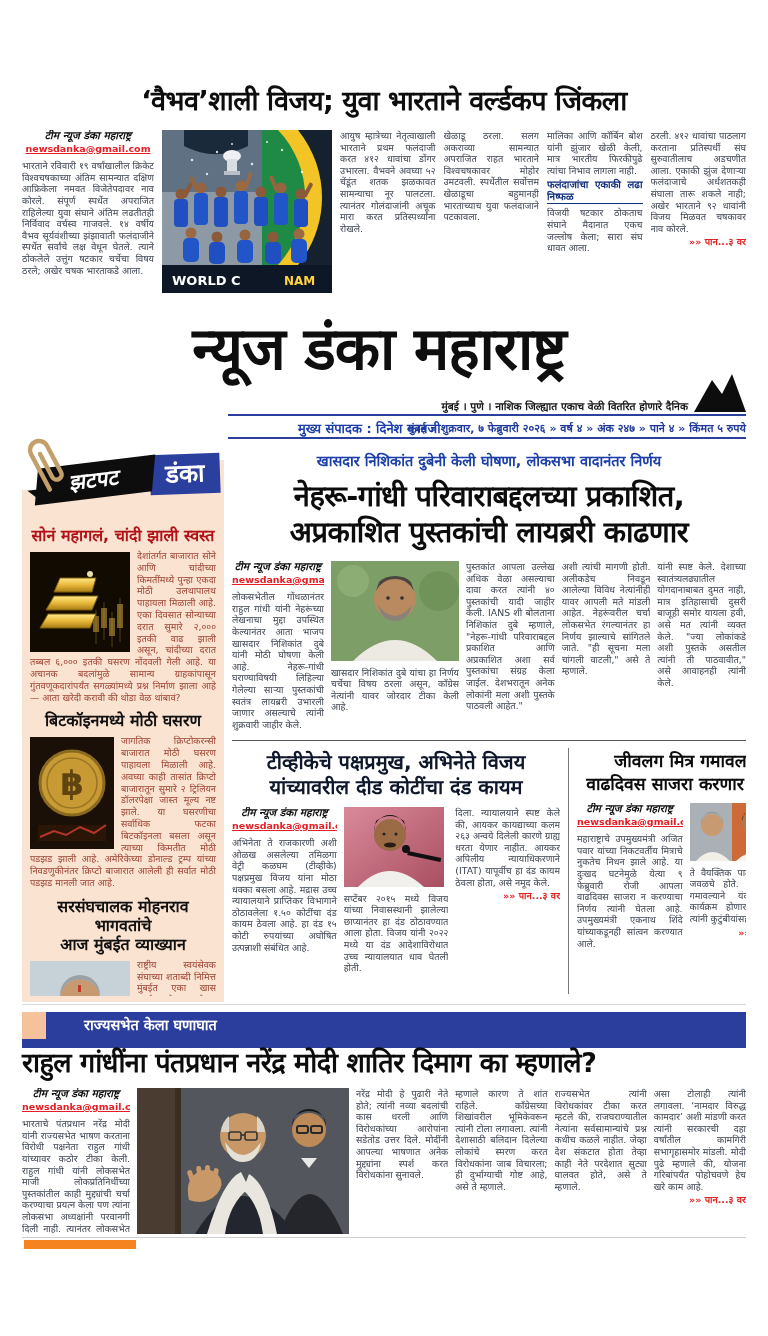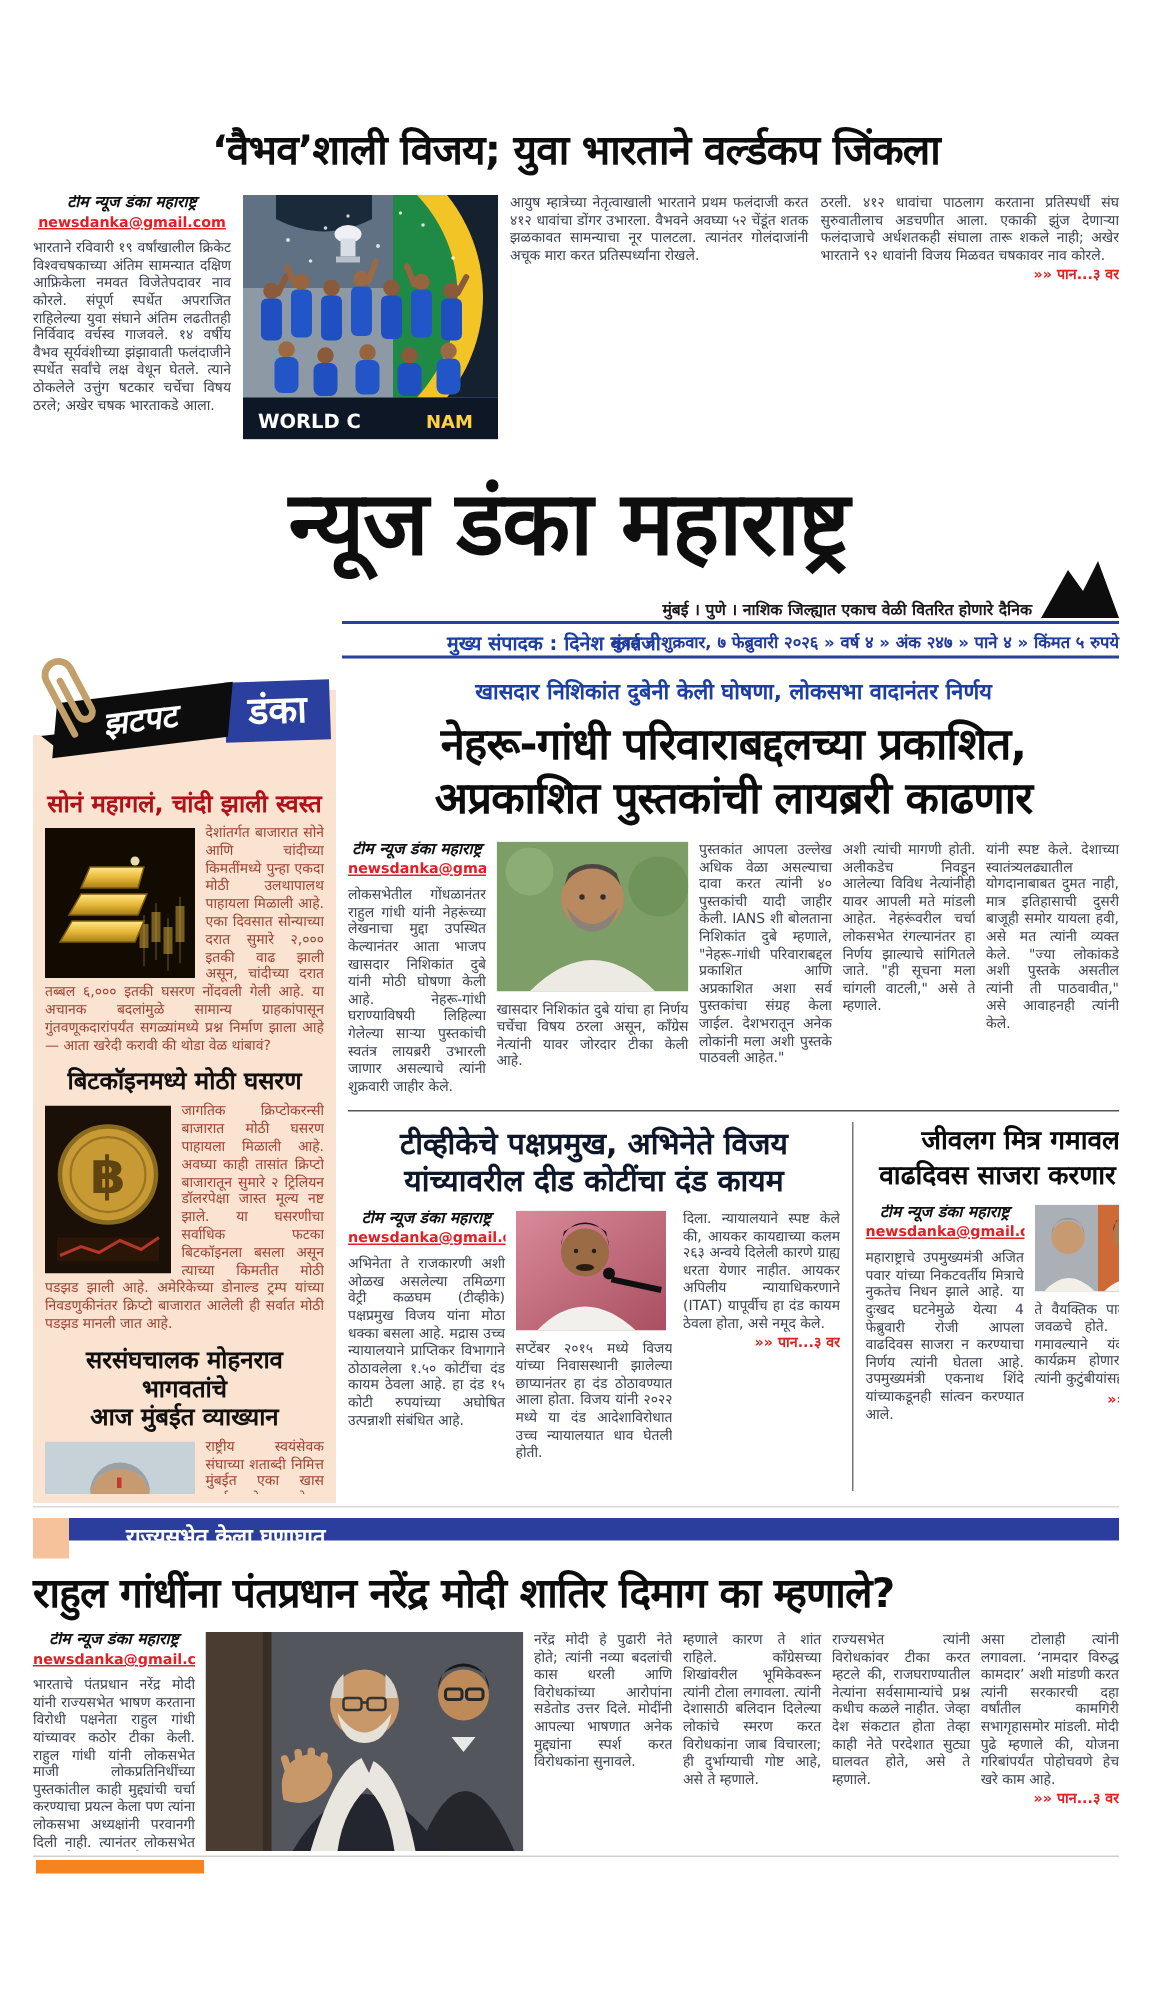--- a/index.html
+++ b/index.html
@@ -57,21 +57,21 @@
   .art-l{width:328px;flex:none;padding-right:8px;}
   .vdiv{width:1px;background:#777;flex:none;}
   .art-r{flex:1;padding-left:8px;}
   .art-l h2{margin:2px 0 7px;font-size:20px;line-height:25px;font-weight:bold;text-align:center;color:#0f172a;}
   .art-r h2{margin:2px 0 7px;font-size:17.5px;line-height:23px;font-weight:bold;text-align:center;color:#0c0c0c;}
   .art-body{display:flex;gap:7px;overflow:hidden;}
   .art-body .acol{flex:1;}
   .pcap{margin-top:3px;}
   
   .toprule{position:absolute;left:22px;top:1004px;width:724px;height:1px;background:#d8d8d8;}
-  .band{position:absolute;left:22px;top:1012px;width:724px;height:15px;background:#2c3e9d;}
+  .band{position:absolute;left:22px;top:1012px;width:724px;height:36px;background:#2c3e9d;}
   .band .sq{position:absolute;left:0;top:0;width:24px;height:27px;background:#f6c29b;}
   .band .bt{position:absolute;left:62px;top:0;color:#ffffff;font-weight:bold;font-size:14.5px;line-height:27px;}
   .bottomh{position:absolute;left:22px;top:1046px;width:724px;font-size:27px;line-height:33px;font-weight:bold;color:#0c0c0c;letter-spacing:-0.5px;}
   .bottom-body{position:absolute;left:22px;top:1088px;width:724px;height:146px;display:flex;gap:7px;overflow:hidden;}
   .bottom-body .b1{width:108px;flex:none;}
   .bottom-body .bp{width:212px;flex:none;}
   .bottom-body .bn{flex:1;}
   .endrule{position:absolute;left:22px;top:1237px;width:724px;height:1px;background:#cfcfcf;}
   .orangebar{position:absolute;left:24px;top:1240px;width:112px;height:9px;background:#f5831f;}
 </style>
@@ -169,20 +169,26 @@
                 <rect x="-1" y="10" width="16" height="24" rx="5" fill="#2256c8"></rect>
               </g>
           </g>
 
           <rect y="135" width="170" height="28" fill="#0e1726"></rect>
           <text x="10" y="155" fill="#ffffff" font-size="13" font-weight="bold" font-family="DejaVu Sans,sans-serif">WORLD C</text>
           <text x="122" y="155" fill="#ffd23e" font-size="12" font-weight="bold" font-family="DejaVu Sans,sans-serif">NAM</text>
         </svg>
       </div>
       <div class="bodycol tcol">आयुष म्हात्रेच्या नेतृत्वाखाली भारताने प्रथम फलंदाजी करत ४१२ धावांचा डोंगर उभारला. वैभवने अवघ्या ५२ चेंडूंत शतक झळकावत सामन्याचा नूर पालटला. त्यानंतर गोलंदाजांनी अचूक मारा करत प्रतिस्पर्ध्यांना रोखले.</div>
+      <div class="bodycol tcol">खेळाडू ठरला. सलग अकराव्या सामन्यात अपराजित राहत भारताने विश्वचषकावर मोहोर उमटवली. स्पर्धेतील सर्वोत्तम खेळाडूचा बहुमानही भारताच्याच युवा फलंदाजाने पटकावला.</div>
+      <div class="bodycol tcol">
+        <span>मालिका आणि कॉर्बिन बोश यांनी झुंजार खेळी केली, मात्र भारतीय फिरकीपुढे त्यांचा निभाव लागला नाही.</span>
+        <div class="subhead">फलंदाजांचा एकाकी लढा निष्फळ</div>
+        <span>विजयी षटकार ठोकताच संघाने मैदानात एकच जल्लोष केला; सारा संघ धावत आला.</span>
+      </div>
       <div class="bodycol tcol">
         <span>ठरली. ४१२ धावांचा पाठलाग करताना प्रतिस्पर्धी संघ सुरुवातीलाच अडचणीत आला. एकाकी झुंज देणाऱ्या फलंदाजाचे अर्धशतकही संघाला तारू शकले नाही; अखेर भारताने ९२ धावांनी विजय मिळवत चषकावर नाव कोरले.</span>
         <span class="jump">»» पान...३ वर</span>
       </div>
     </div>
   </section>
 
   <section class="masthead">
     <div class="mtitle">न्यूज डंका महाराष्ट्र</div>
     <svg class="logomark" width="54" height="38" viewBox="0 0 54 38">
@@ -352,21 +358,21 @@
 
       <article class="art-r">
         <h2>
           <span>जीवलग मित्र गमावला,</span><br>
           <span>वाढदिवस साजरा करणार नाही!</span>
         </h2>
         <div class="art-body">
           <div class="bodycol acol">
             <div class="byline">टीम न्यूज डंका महाराष्ट्र</div>
             <div class="email">newsdanka@gmail.com</div>
-            <span>महाराष्ट्राचे उपमुख्यमंत्री अजित पवार यांच्या निकटवर्तीय मित्राचे नुकतेच निधन झाले आहे. या दुःखद घटनेमुळे येत्या 4 फेब्रुवारी रोजी आपला वाढदिवस साजरा न करण्याचा निर्णय त्यांनी घेतला आहे. उपमुख्यमंत्री एकनाथ शिंदे यांच्याकडूनही सांत्वन करण्यात आले.</span>
+            <span>महाराष्ट्राचे उपमुख्यमंत्री अजित पवार यांच्या निकटवर्तीय मित्राचे नुकतेच निधन झाले आहे. या दुःखद घटनेमुळे येत्या ९ फेब्रुवारी रोजी आपला वाढदिवस साजरा न करण्याचा निर्णय त्यांनी घेतला आहे. उपमुख्यमंत्री एकनाथ शिंदे यांच्याकडूनही सांत्वन करण्यात आले.</span>
           </div>
           <div class="bodycol acol">
             <div class="photo">
               <svg width="86" height="58" viewBox="0 0 86 58">
                 <rect width="86" height="58" fill="#aab0b6"></rect>
                 <rect x="42" width="44" height="58" fill="#d2622a" opacity="0.9"></rect>
                 <path d="M6 58 Q22 40 40 58 Z" fill="#f1efe8"></path>
                 <circle cx="22" cy="22" r="11" fill="#c79a72"></circle>
                 <path d="M11 20 a11 11 0 0 1 22 0 l-2 -6 a10 7 0 0 0 -18 0 Z" fill="#8f8f8f"></path>
                 <path d="M46 58 Q62 42 80 58 Z" fill="#f6f4ef"></path>

